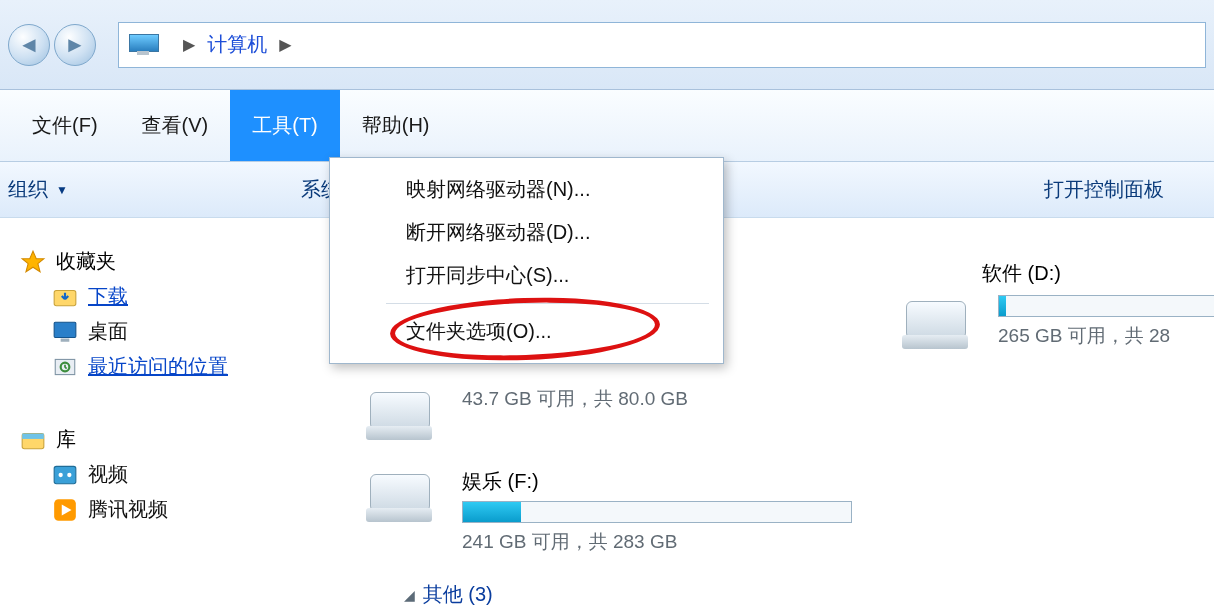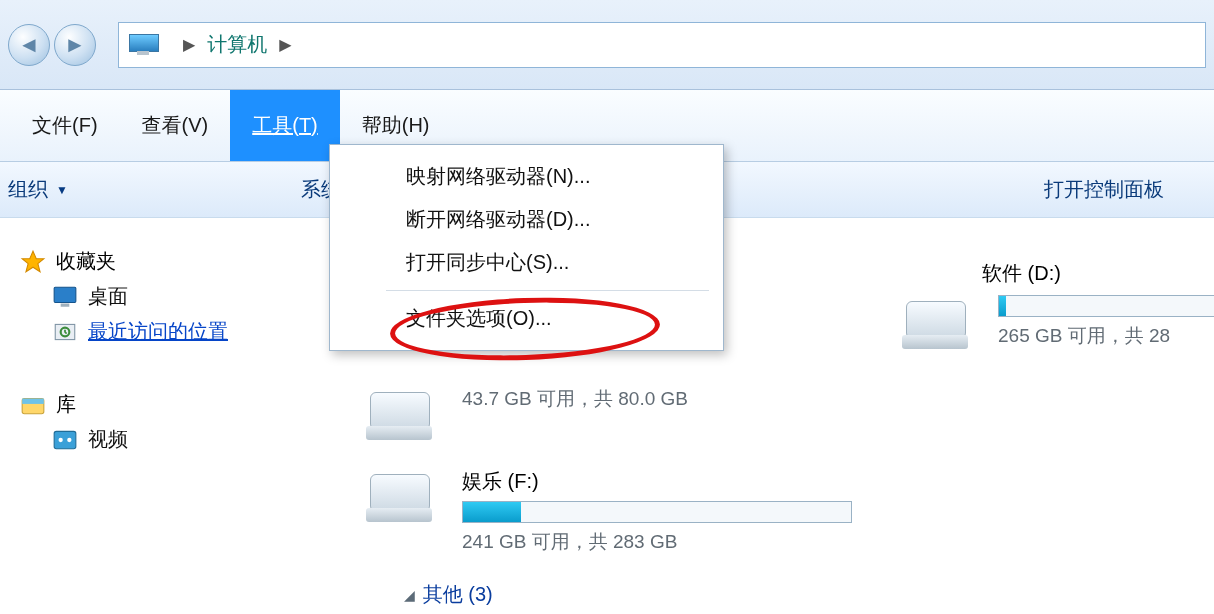--- a/index.html
+++ b/index.html
@@ -6,34 +6,34 @@
 body { width:1214px; height:614px; overflow:hidden; background:#fff; font-size:20px; }
 
 
 .addr-row { height:90px; background:linear-gradient(#e8f1fb,#d9e7f7); border-bottom:1px solid #a9c1dc; display:flex; align-items:center; padding:0 8px; }
 .nav-btn { width:42px; height:42px; border-radius:50%; background:radial-gradient(circle at 35% 30%,#fdfeff,#cde0f2 55%,#9bbfdf); border:1px solid #7fa8cc; margin-right:4px; display:flex; align-items:center; justify-content:center; color:#5f86a8; font-size:22px; }
 .addr-box { flex:1; height:46px; background:#fff; border:1px solid #8fb5d8; display:flex; align-items:center; margin-left:18px; padding:0 10px; }
 .pc-icon { width:28px; height:22px; margin-right:14px; display:inline-block; position:relative; }
 .pc-icon::before{content:"";position:absolute;left:0;top:0;width:28px;height:16px;background:linear-gradient(#6ecbff,#2a7fbf);border:1px solid #3b76a3;}
 .pc-icon::after{content:"";position:absolute;left:8px;top:17px;width:12px;height:4px;background:#b8c4ce;}
 .addr-sep { margin:0 12px; color:#555; font-size:16px;}
-.addr-text { color:#0f766e; }
+.addr-text { color:#1d4ed8; }
 
 
 .menu-row { height:72px; background:linear-gradient(#fafdff,#e9f2fc); border-bottom:1px solid #b7cde3; display:flex; align-items:stretch; padding-left:10px; }
 .menu-item { display:flex; align-items:center; padding:0 22px; color:#1a1a1a; }
-.menu-item.active { background:#1e90ff; color:#fff;text-decoration:underline; }
+.menu-item.active { background:#1e90ff; color:#fff; }
 
 
 .tool-row { height:56px; background:linear-gradient(#f2f8ff,#dceafa); border-bottom:1px solid #c8dbed; display:flex; align-items:center; padding-left:8px; color:#0a3a7a;justify-content:space-between; }
 .tool-item { margin-right:50px; display:flex; align-items:center; }
 .tool-drop { margin-left:8px; font-size:12px; color:#063a82;}
 
 
-.dropdown { position:absolute; left:329px; top:144px; width:395px; background:#fff; border:1px solid #9fb7cd; box-shadow:3px 4px 10px rgba(0,0,0,0.25); padding:10px 0; z-index:50; }
+.dropdown { position:absolute; left:329px; top:157px; width:395px; background:#fff; border:1px solid #9fb7cd; box-shadow:3px 4px 10px rgba(0,0,0,0.25); padding:10px 0; z-index:50; }
 .dropdown-item { padding:8px 0 8px 76px; color:#111; position:relative; }
 .dropdown-sep { height:1px; background:#d4dde6; margin:6px 14px 6px 56px; }
 .red-circle { position:absolute; border:5px solid #d11; border-radius:50%; width:270px; height:62px; left:390px; top:298px; z-index:60; pointer-events:none; transform:rotate(-2deg);}
 
 
 .body-row { display:flex; height:calc(100% - 200px); }
 .sidebar { width:320px; padding:18px 0 0 20px; }
 .side-head { display:flex; align-items:center; margin:24px 0 8px 0; }
 .side-head:first-child{margin-top:12px;}
 .side-item { display:flex; align-items:center; margin:8px 0 8px 32px; color:#111;}
@@ -100,20 +100,29 @@
       <span class="icon">
         <svg viewBox="0 0 24 24">
             <polygon points="12,2 15,9 22,9 16.5,13.5 18.5,21 12,16.8 5.5,21 7.5,13.5 2,9 9,9" fill="#ffb400" stroke="#d48a00"></polygon>
           </svg>
       </span>
       <span>收藏夹</span>
     </div>
     <div class="side-item">
       <span class="icon">
         <svg viewBox="0 0 24 24">
+            <rect x="2" y="6" width="20" height="14" rx="2" fill="#ffd76a" stroke="#caa33a"></rect>
+            <path d="M12 8v6m0 0l-3-3m3 3l3-3" stroke="#1467c9" stroke-width="2" fill="none"></path>
+          </svg>
+      </span>
+      <span class="side-link">下载</span>
+    </div>
+    <div class="side-item">
+      <span class="icon">
+        <svg viewBox="0 0 24 24">
             <rect x="2" y="3" width="20" height="14" rx="1" fill="#2a7fc9" stroke="#15548c"></rect>
             <rect x="8" y="18" width="8" height="3" fill="#9fb0bd"></rect>
           </svg>
       </span>
       <span>桌面</span>
     </div>
     <div class="side-item">
       <span class="icon">
         <svg viewBox="0 0 24 24">
             <rect x="3" y="5" width="18" height="14" fill="#e9eef4" stroke="#7f94a5"></rect>
@@ -135,20 +144,29 @@
     </div>
     <div class="side-item">
       <span class="icon">
         <svg viewBox="0 0 24 24">
             <rect x="2" y="4" width="20" height="16" rx="2" fill="#3aa0d8" stroke="#1f6c97"></rect>
             <circle cx="8" cy="12" r="2" fill="#fff"></circle>
             <circle cx="16" cy="12" r="2" fill="#fff"></circle>
           </svg>
       </span>
       <span>视频</span>
+    </div>
+    <div class="side-item">
+      <span class="icon">
+        <svg viewBox="0 0 24 24">
+            <rect x="2" y="2" width="20" height="20" rx="4" fill="#ff9a00"></rect>
+            <polygon points="9,7 18,12 9,17" fill="#fff"></polygon>
+          </svg>
+      </span>
+      <span>腾讯视频</span>
     </div>
   </div>
 
   <div class="main">
 
     <div class="drive-block" style="margin-top:150px">
       <span class="drive-icon"></span>
       <div class="drive-info">
         <div class="drive-sub">43.7 GB 可用，共 80.0 GB</div>
       </div>

